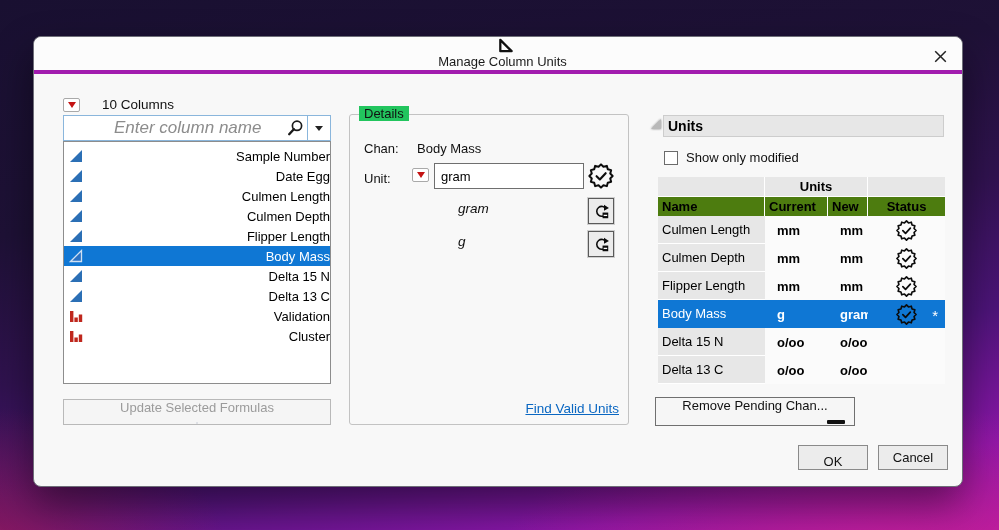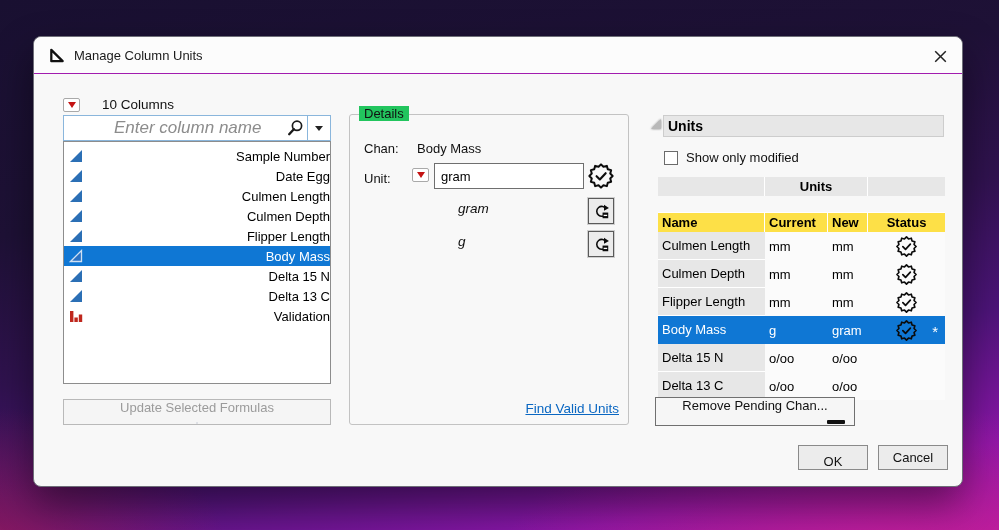--- a/index.html
+++ b/index.html
@@ -12,22 +12,22 @@
       linear-gradient(168deg,#191031 0%,#1e1136 32%,#30124f 52%,#4c1478 70%,#8a16a8 88%,#aa1ba0 100%);
     position:relative;
   }
   .dialog {
     position:absolute; left:33px; top:36px; width:930px; height:451px;
     background:#f8f8f8; border:1px solid #6e6e78; border-radius:8px;
     box-shadow:0 18px 40px rgba(0,0,0,.45);
   }
   .titlebar {
     position:absolute; left:0; top:0; right:0; height:37px;
-    background:#fcfcfc; border-bottom:1px solid #a21caf;
-    border-radius:8px 8px 0 0; display:flex; align-items:center;
+    background:#fcfcfc; border-bottom:4px solid #a21caf;
+    border-radius:8px 8px 0 0; display:flex; align-items:center;flex-direction:column;
   }
   .titlebar .app-icon { margin-left:14px; width:17px; height:17px; }
   .titlebar .title { margin-left:9px; font-size:13px; color:#1a1a1a; }
   .close-btn { position:absolute; right:8px; top:6px; width:28px; height:26px;
     display:flex; align-items:center; justify-content:center; border-radius:4px; }
 
   
   .red-combo {
     width:17px; height:14px; background:#fff; border:1px solid #a9a9a9; border-radius:2px;
     display:inline-flex; align-items:center; justify-content:center;
@@ -107,25 +107,25 @@
   .chk-box { width:14px; height:14px; background:#fff; border:1px solid #6b6b6b; }
   .chk-lbl { font-size:13px; color:#111; }
 
   .units-table { position:absolute; left:624px; top:140px; width:287px; }
   .t-row { display:flex; }
   .t-cell { overflow:hidden; white-space:nowrap; }
   .c-name { width:107px; } .c-cur { width:63px; } .c-new { width:40px; } .c-status { width:77px; }
   .hdr1 .t-cell { height:19px; background:#e7e7e7; border-right:1px solid #fff; }
   .hdr1 .group-units { display:flex; align-items:center; justify-content:center; font-weight:bold; font-size:13px; width:103px; }
   .hdr1 .c-status { border-right:none; }
-  .hdr2 .t-cell { height:20px; background:#fde047; font-weight:bold; font-size:13px; display:flex; align-items:center; padding-left:4px; border-right:1px solid #fff; border-top:1px solid #fff;margin-top:16px; }
+  .hdr2 .t-cell { height:20px; background:#4d7c0f; font-weight:bold; font-size:13px; display:flex; align-items:center; padding-left:4px; border-right:1px solid #fff; border-top:1px solid #fff; }
   .hdr2 .c-status { justify-content:center; padding-left:0; border-right:none; }
   .body-row .t-cell { height:28px; display:flex; align-items:center; font-size:13px; color:#000; }
   .body-row .c-name { background:#e7e7e7; border-bottom:1px solid #fff; padding-left:4px; }
-  .body-row .c-cur, .body-row .c-new { background:#fbfbfb; padding-left:4px; }
+  .body-row .c-cur, .body-row .c-new { background:#fbfbfb; padding-left:12px;font-weight:bold; }
   .body-row .c-status { background:#fbfbfb; position:relative; justify-content:center; }
   .body-row.selected .t-cell { background:#0f77d4; color:#fff; border-bottom-color:#0f77d4; }
   .marker { position:absolute; right:7px; top:50%; transform:translateY(-42%); font-size:15px; color:#fff; }
 
   .remove-btn { position:absolute; left:621px; top:360px; width:200px; height:29px; background:#f6f6f6; justify-content:flex-start; padding:0 9px; border-color:#707070; }
   .remove-btn .minus { margin-left:auto; width:18px; height:3.5px; background:#111; border-radius:1px; }
 
   .ok-btn { position:absolute; left:764px; top:408px; width:70px; height:25px; background:#ececec; border-color:#8a8a8a;justify-content:flex-end; }
   .cancel-btn { position:absolute; left:844px; top:408px; width:70px; height:25px; background:#ececec; border-color:#8a8a8a; }
 </style>
@@ -252,20 +252,26 @@
           <use href="#ico-cont"></use>
         </svg>
         <span>Delta 13 C</span>
       </div>
     <div class="col-item">
         <svg width="14" height="14">
           <use href="#ico-nom"></use>
         </svg>
         <span>Validation</span>
       </div>
+    <div class="col-item">
+        <svg width="14" height="14">
+          <use href="#ico-nom"></use>
+        </svg>
+        <span>Cluster</span>
+      </div>
   </div>
 
   <button class="btn update-btn">
     <span>Update Selected Formulas</span>
     <svg width="18" height="18">
         <use href="#ico-plus"></use>
       </svg>
   </button>
 
   <div class="details-box">

